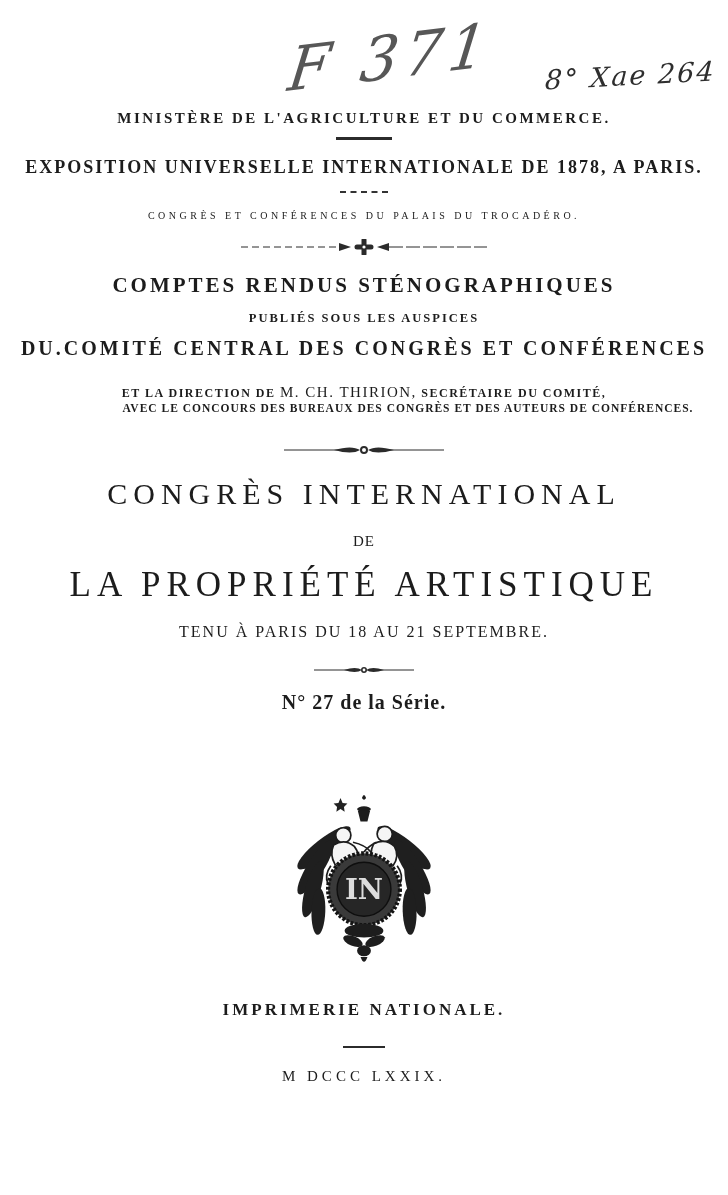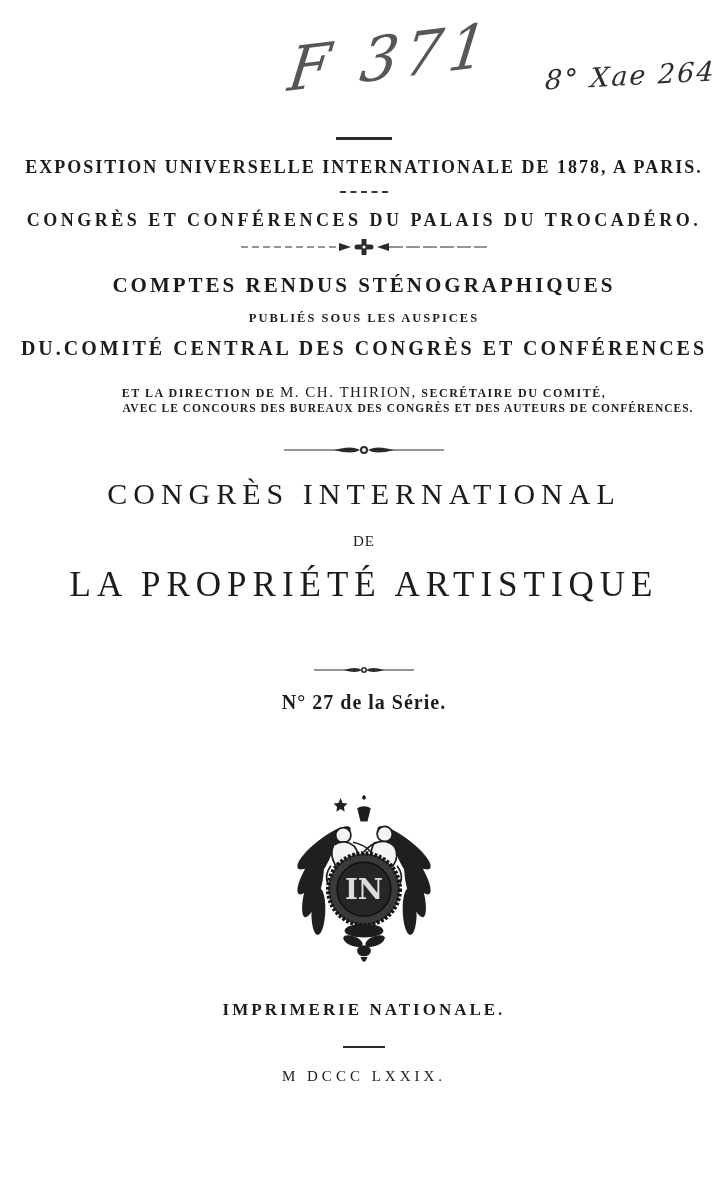--- a/index.html
+++ b/index.html
@@ -33,21 +33,21 @@
   }
   .shelf{
     right:12px;top:60px;
     font-size:27px;
     transform:rotate(-3deg) skewX(-6deg);
     letter-spacing:2px;
   }
   
   .ministry{top:110px;font-size:15px;font-weight:bold;letter-spacing:2.5px;}
   .exposition{top:157px;font-size:18px;font-weight:bold;letter-spacing:2px;}
-  .congres{top:210px;font-size:18px;font-weight:bold;letter-spacing:3.5px;}
+  .congres{top:210px;font-size:10px;font-weight:normal;letter-spacing:3.5px;}
   .comptes{top:273px;font-size:21px;font-weight:bold;letter-spacing:3px;}
   .publies{top:311px;font-size:12.5px;font-weight:bold;letter-spacing:2px;}
   .comite{top:337px;font-size:20px;font-weight:bold;letter-spacing:3px;}
   .direction{top:384px;font-size:12px;font-weight:bold;letter-spacing:1.5px;}
   .direction .big{font-size:15px;font-weight:normal;}
   .concours{top:402px;font-size:11.5px;font-weight:bold;letter-spacing:1px;padding-left:44px;}
   .title1{top:477px;font-size:30px;letter-spacing:6px;}
   .title-de{top:533px;font-size:15px;letter-spacing:1px;}
   .title2{top:565px;font-size:35px;letter-spacing:6px;}
   .tenu{top:623px;font-size:16px;letter-spacing:2px;}
@@ -59,20 +59,21 @@
 </style>
 </head>
 <body>
 
 <div class="page">
 
   <div class="hand pencil">F 371</div>
 
   <div class="hand shelf">8° Xae 264</div>
 
+  <div class="line ministry">MINISTÈRE DE L'AGRICULTURE ET DU COMMERCE.</div>
   <div class="rule" style="top:137px;width:56px;height:3px;"></div>
 
   <div class="line exposition">EXPOSITION UNIVERSELLE INTERNATIONALE DE 1878, A PARIS.</div>
   <div class="orn" style="top:191px;width:48px;border-top:2px dashed #333;"></div>
 
   <div class="line congres">CONGRÈS ET CONFÉRENCES DU PALAIS DU TROCADÉRO.</div>
 
   <div class="orn" style="top:239px;">
     <svg width="250" height="16" viewBox="0 0 250 16">
       <line x1="2" y1="8" x2="100" y2="8" stroke="#2b2b2b" stroke-width="1" stroke-dasharray="7,4"></line>
@@ -96,20 +97,21 @@
       <path d="M50,6 Q68,1 76,6 Q68,11 50,6 Z" fill="#2b2b2b"></path>
       <circle cx="80" cy="6" r="3" fill="#ffffff" stroke="#2b2b2b" stroke-width="2"></circle>
       <path d="M110,6 Q92,1 84,6 Q92,11 110,6 Z" fill="#2b2b2b"></path>
       <line x1="102" y1="6" x2="160" y2="6" stroke="#2b2b2b" stroke-width="1"></line>
     </svg>
   </div>
 
   <div class="line title1">CONGRÈS INTERNATIONAL</div>
   <div class="line title-de">DE</div>
   <div class="line title2">LA PROPRIÉTÉ ARTISTIQUE</div>
+  <div class="line tenu">TENU À PARIS DU 18 AU 21 SEPTEMBRE.</div>
 
   <div class="orn" style="top:661px;">
     <svg width="100" height="10" viewBox="0 0 100 10">
       <line x1="0" y1="5" x2="36" y2="5" stroke="#2b2b2b" stroke-width="1"></line>
       <path d="M30,5 Q42,1 48,5 Q42,9 30,5 Z" fill="#2b2b2b"></path>
       <circle cx="50" cy="5" r="2.2" fill="#ffffff" stroke="#2b2b2b" stroke-width="1.6"></circle>
       <path d="M70,5 Q58,1 52,5 Q58,9 70,5 Z" fill="#2b2b2b"></path>
       <line x1="64" y1="5" x2="100" y2="5" stroke="#2b2b2b" stroke-width="1"></line>
     </svg>
   </div>

